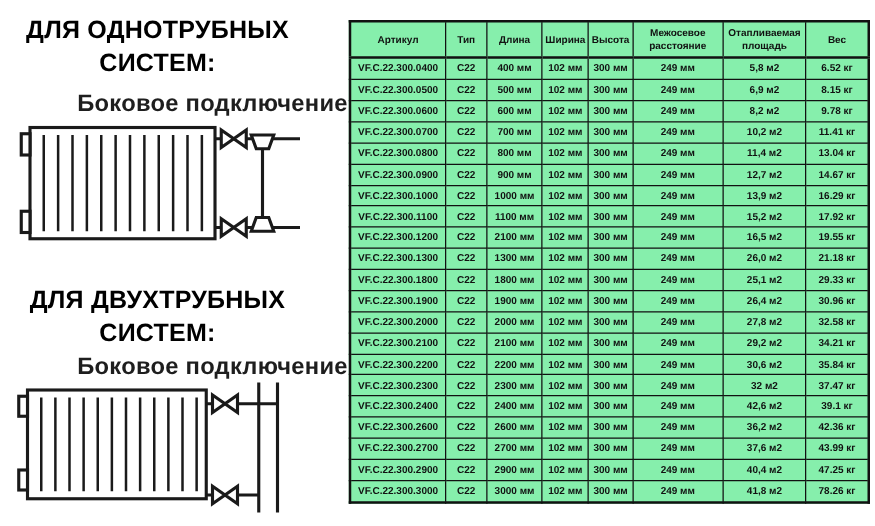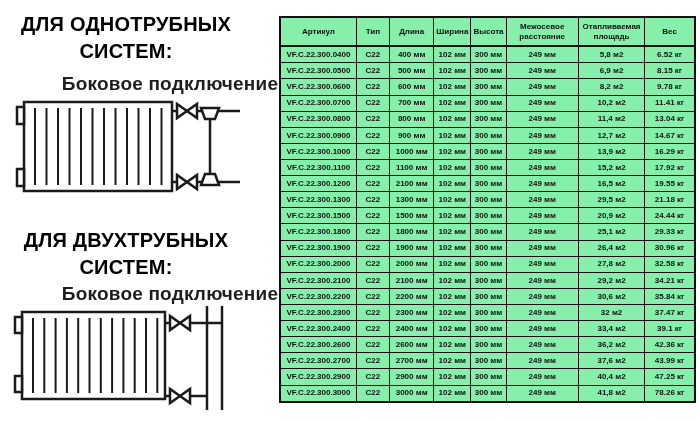--- a/index.html
+++ b/index.html
@@ -264,32 +264,22 @@
           <td>16,5 м2</td>
           <td>19.55 кг</td>
         </tr>
         <tr>
           <td>VF.C.22.300.1300</td>
           <td>C22</td>
           <td>1300 мм</td>
           <td>102 мм</td>
           <td>300 мм</td>
           <td>249 мм</td>
-          <td>29,5 м2</td>
+          <td>26,0 м2</td>
           <td>21.18 кг</td>
-        </tr>
-        <tr>
-          <td>VF.C.22.300.1500</td>
-          <td>C22</td>
-          <td>1500 мм</td>
-          <td>102 мм</td>
-          <td>300 мм</td>
-          <td>249 мм</td>
-          <td>20,9 м2</td>
-          <td>24.44 кг</td>
         </tr>
         <tr>
           <td>VF.C.22.300.1800</td>
           <td>C22</td>
           <td>1800 мм</td>
           <td>102 мм</td>
           <td>300 мм</td>
           <td>249 мм</td>
           <td>25,1 м2</td>
           <td>29.33 кг</td>
@@ -344,21 +334,21 @@
           <td>32 м2</td>
           <td>37.47 кг</td>
         </tr>
         <tr>
           <td>VF.C.22.300.2400</td>
           <td>C22</td>
           <td>2400 мм</td>
           <td>102 мм</td>
           <td>300 мм</td>
           <td>249 мм</td>
-          <td>33,4 м2</td>
+          <td>42,6 м2</td>
           <td>39.1 кг</td>
         </tr>
         <tr>
           <td>VF.C.22.300.2600</td>
           <td>C22</td>
           <td>2600 мм</td>
           <td>102 мм</td>
           <td>300 мм</td>
           <td>249 мм</td>
           <td>36,2 м2</td>

